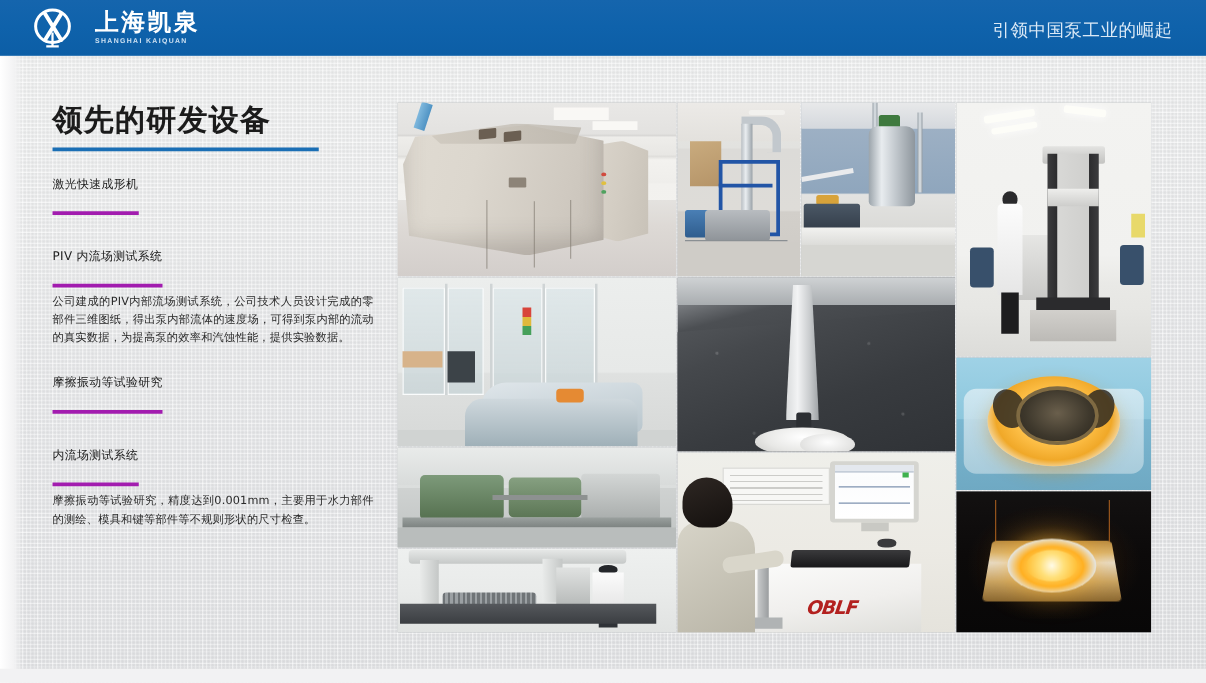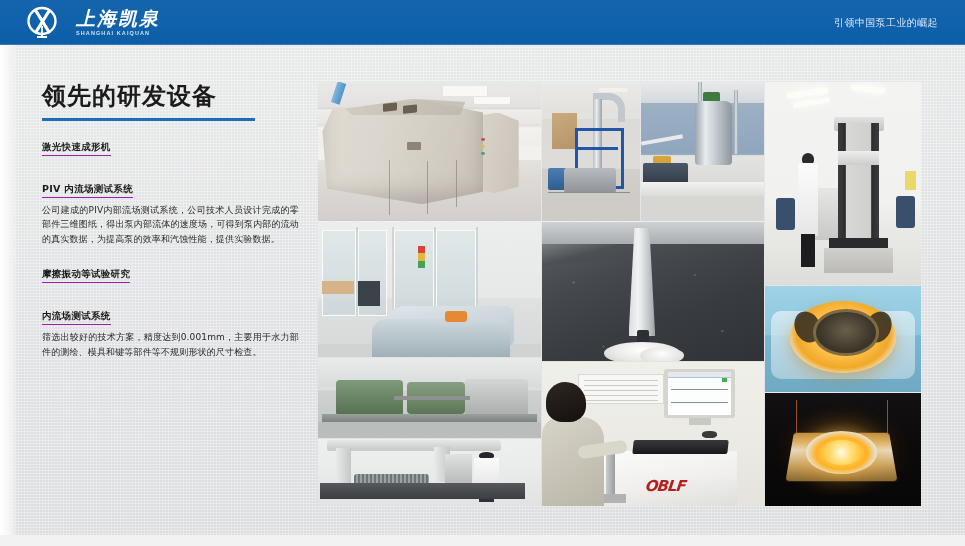--- a/index.html
+++ b/index.html
@@ -54,36 +54,35 @@
     flex-direction: column;
     justify-content: center;
     line-height: 1;
   }
   .logo-cn {
     color: #ffffff;
     font-size: 19px;
     font-weight: 700;
     letter-spacing: 2px;
     font-family: "DejaVu Sans", "Liberation Sans", sans-serif;
-    font-style: italic;
   }
   .logo-en {
     color: #cfe2f3;
     font-size: 5.5px;
     font-weight: 700;
     letter-spacing: 1.1px;
     margin-top: 3px;
     font-family: "Liberation Sans", sans-serif;
   }
   .header-tagline {
     position: absolute;
     right: 27px;
     top: 16px;
     color: #dbe9f6;
-    font-size: 10px;
+    font-size: 14px;
     letter-spacing: 0.4px;
     white-space: nowrap;
   }
 
   
   .canvas {
     position: absolute;
     left: 0; top: 45px;
     width: 965px;
     height: 501px;
@@ -126,25 +125,25 @@
     height: 3px;
     background: #1b6fb5;
     margin-bottom: 14px;
   }
   .sec {
     margin-bottom: 16px;
   }
   .sec:last-child { margin-bottom: 0; }
   .sec-head {
     font-size: 9.5px;
-    font-weight: 700;
+    font-weight: 400;
     color: #1a1a1a;
-    border-bottom: 1px solid #a21caf;
+    border-bottom: 3px solid #a21caf;
     display: inline-block;
-    padding-bottom: 1px;
+    padding-bottom: 15px;
     margin-bottom: 5px;
     letter-spacing: 0.3px;
   }
   .sec-body {
     font-size: 9px;
     line-height: 1.62;
     color: #2a2a2a;
     text-align: justify;
     letter-spacing: 0.15px;
     margin: 0;
@@ -719,21 +718,21 @@
       <div class="sec-head">PIV 内流场测试系统</div>
       <p class="sec-body">公司建成的PIV内部流场测试系统，公司技术人员设计完成的零部件三维图纸，得出泵内部流体的速度场，可得到泵内部的流动的真实数据，为提高泵的效率和汽蚀性能，提供实验数据。</p>
     </div>
 
     <div class="sec">
       <div class="sec-head">摩擦振动等试验研究</div>
     </div>
 
     <div class="sec">
       <div class="sec-head">内流场测试系统</div>
-      <p class="sec-body">筛选出较好的技术方案，精度达到0.001mm，主要用于水力部件的测绘、模具和键等部件等不规则形状的尺寸检查。</p>
+      <p class="sec-body">摩擦振动等试验研究，精度达到0.001mm，主要用于水力部件的测绘、模具和键等部件等不规则形状的尺寸检查。</p>
     </div>
 
   </div>
 
   <div class="collage">
 
     <div class="ph p1">
       <div class="inner">
         <div class="ceil-panel" style="left:56%;top:3%;width:20%;height:7%;"></div>
         <div class="ceil-panel" style="left:70%;top:11%;width:16%;height:5%;"></div>

